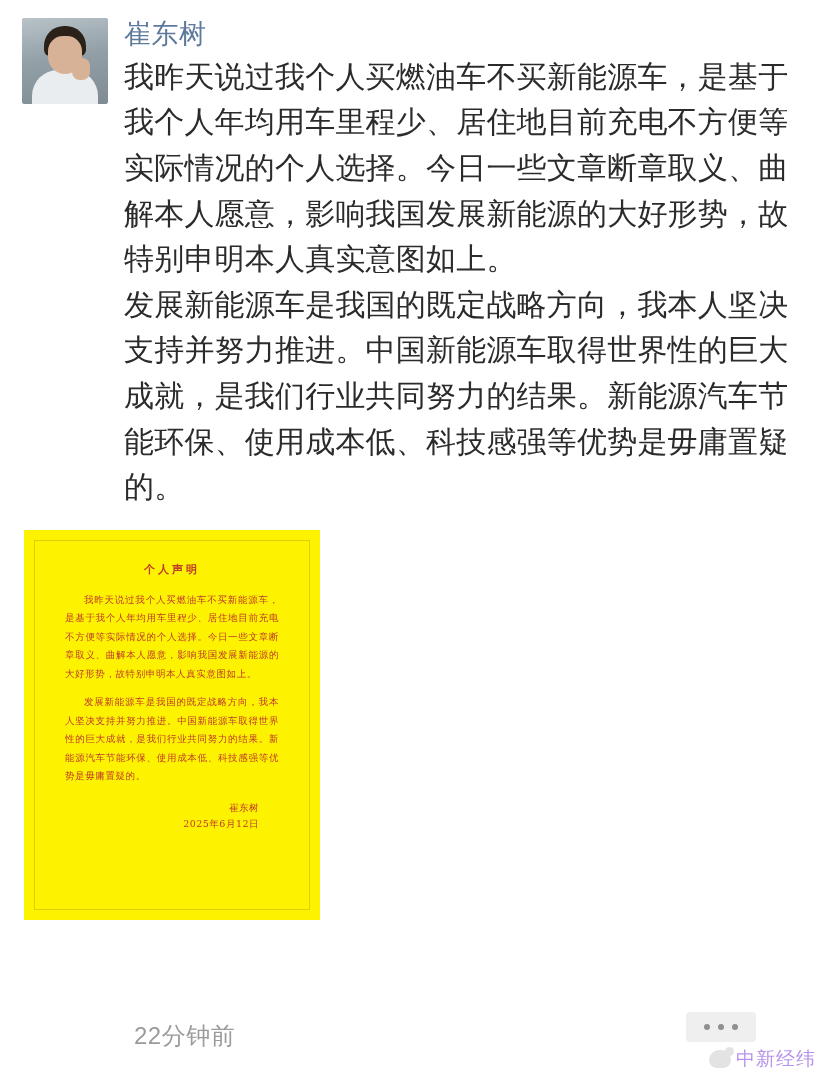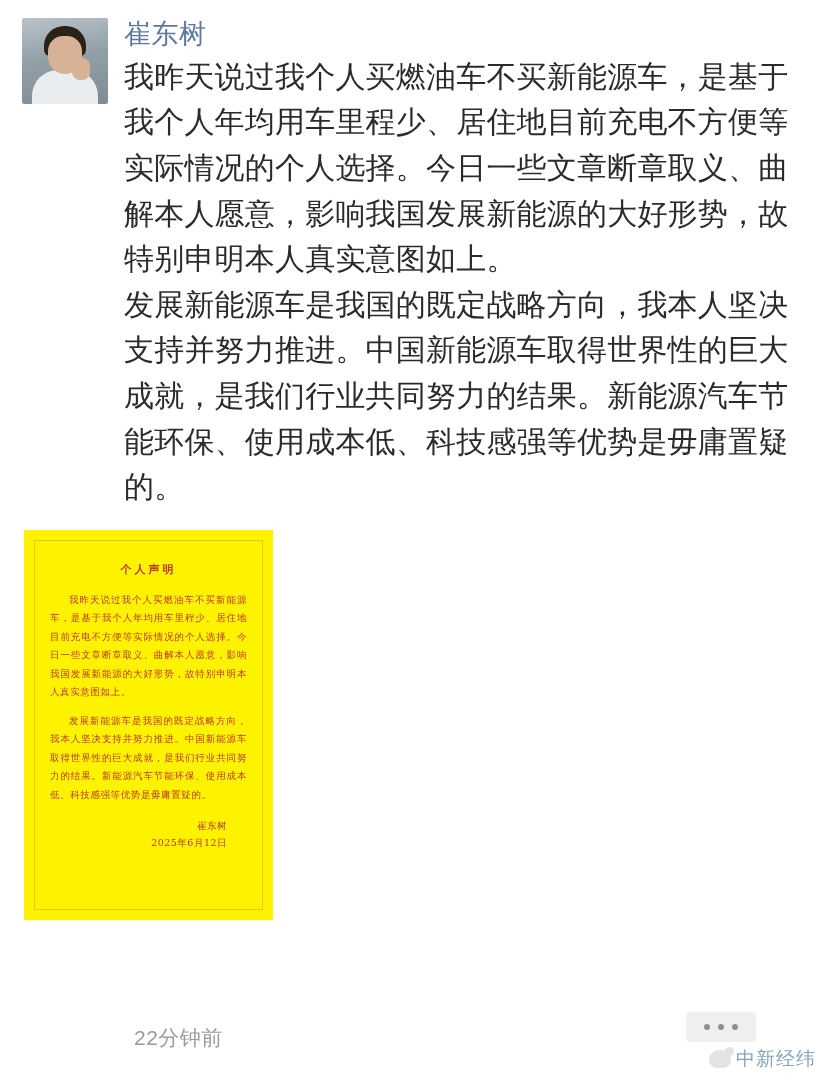--- a/index.html
+++ b/index.html
@@ -104,25 +104,25 @@
   .body-text p {
     margin: 0;
   }
 
   .note-wrap {
     margin-top: 20px;
     margin-left: 2px;
   }
 
   .note-card {
-    width: 249px;
+    width: 296px;
     height: 390px;
     background: #fdf300;
     box-sizing: border-box;
-    padding: 14px 12px;
+    padding: 14px 27px;
     position: relative;
   }
   .note-inner {
     position: absolute;
     left: 10px;
     right: 10px;
     top: 10px;
     bottom: 10px;
     border: 1px solid #e0cf00;
   }
@@ -167,21 +167,21 @@
     position: absolute;
     left: 0;
     right: 0;
     bottom: 0;
     height: 76px;
   }
   .timestamp {
     position: absolute;
     left: 134px;
     bottom: 28px;
-    font-size: 21px;
+    font-size: 24px;
     color: #9b9b9b;
     letter-spacing: 0.5px;
   }
   .more-dots {
     position: absolute;
     right: 74px;
     bottom: 38px;
     width: 70px;
     height: 30px;
     background: #efefef;
@@ -220,21 +220,21 @@
     position: absolute;
     right: -3px;
     top: -3px;
     width: 9px;
     height: 9px;
     border-radius: 50%;
     background: #c9c9c9;
   }
   .wm-text {
     font-size: 19px;
-    color: #0c4a6e;
+    color: #6d28d9;
     letter-spacing: 1px;
   }
 </style>
 </head>
 <body>
 
 <div class="post">
 
   <div class="post-header">
 

